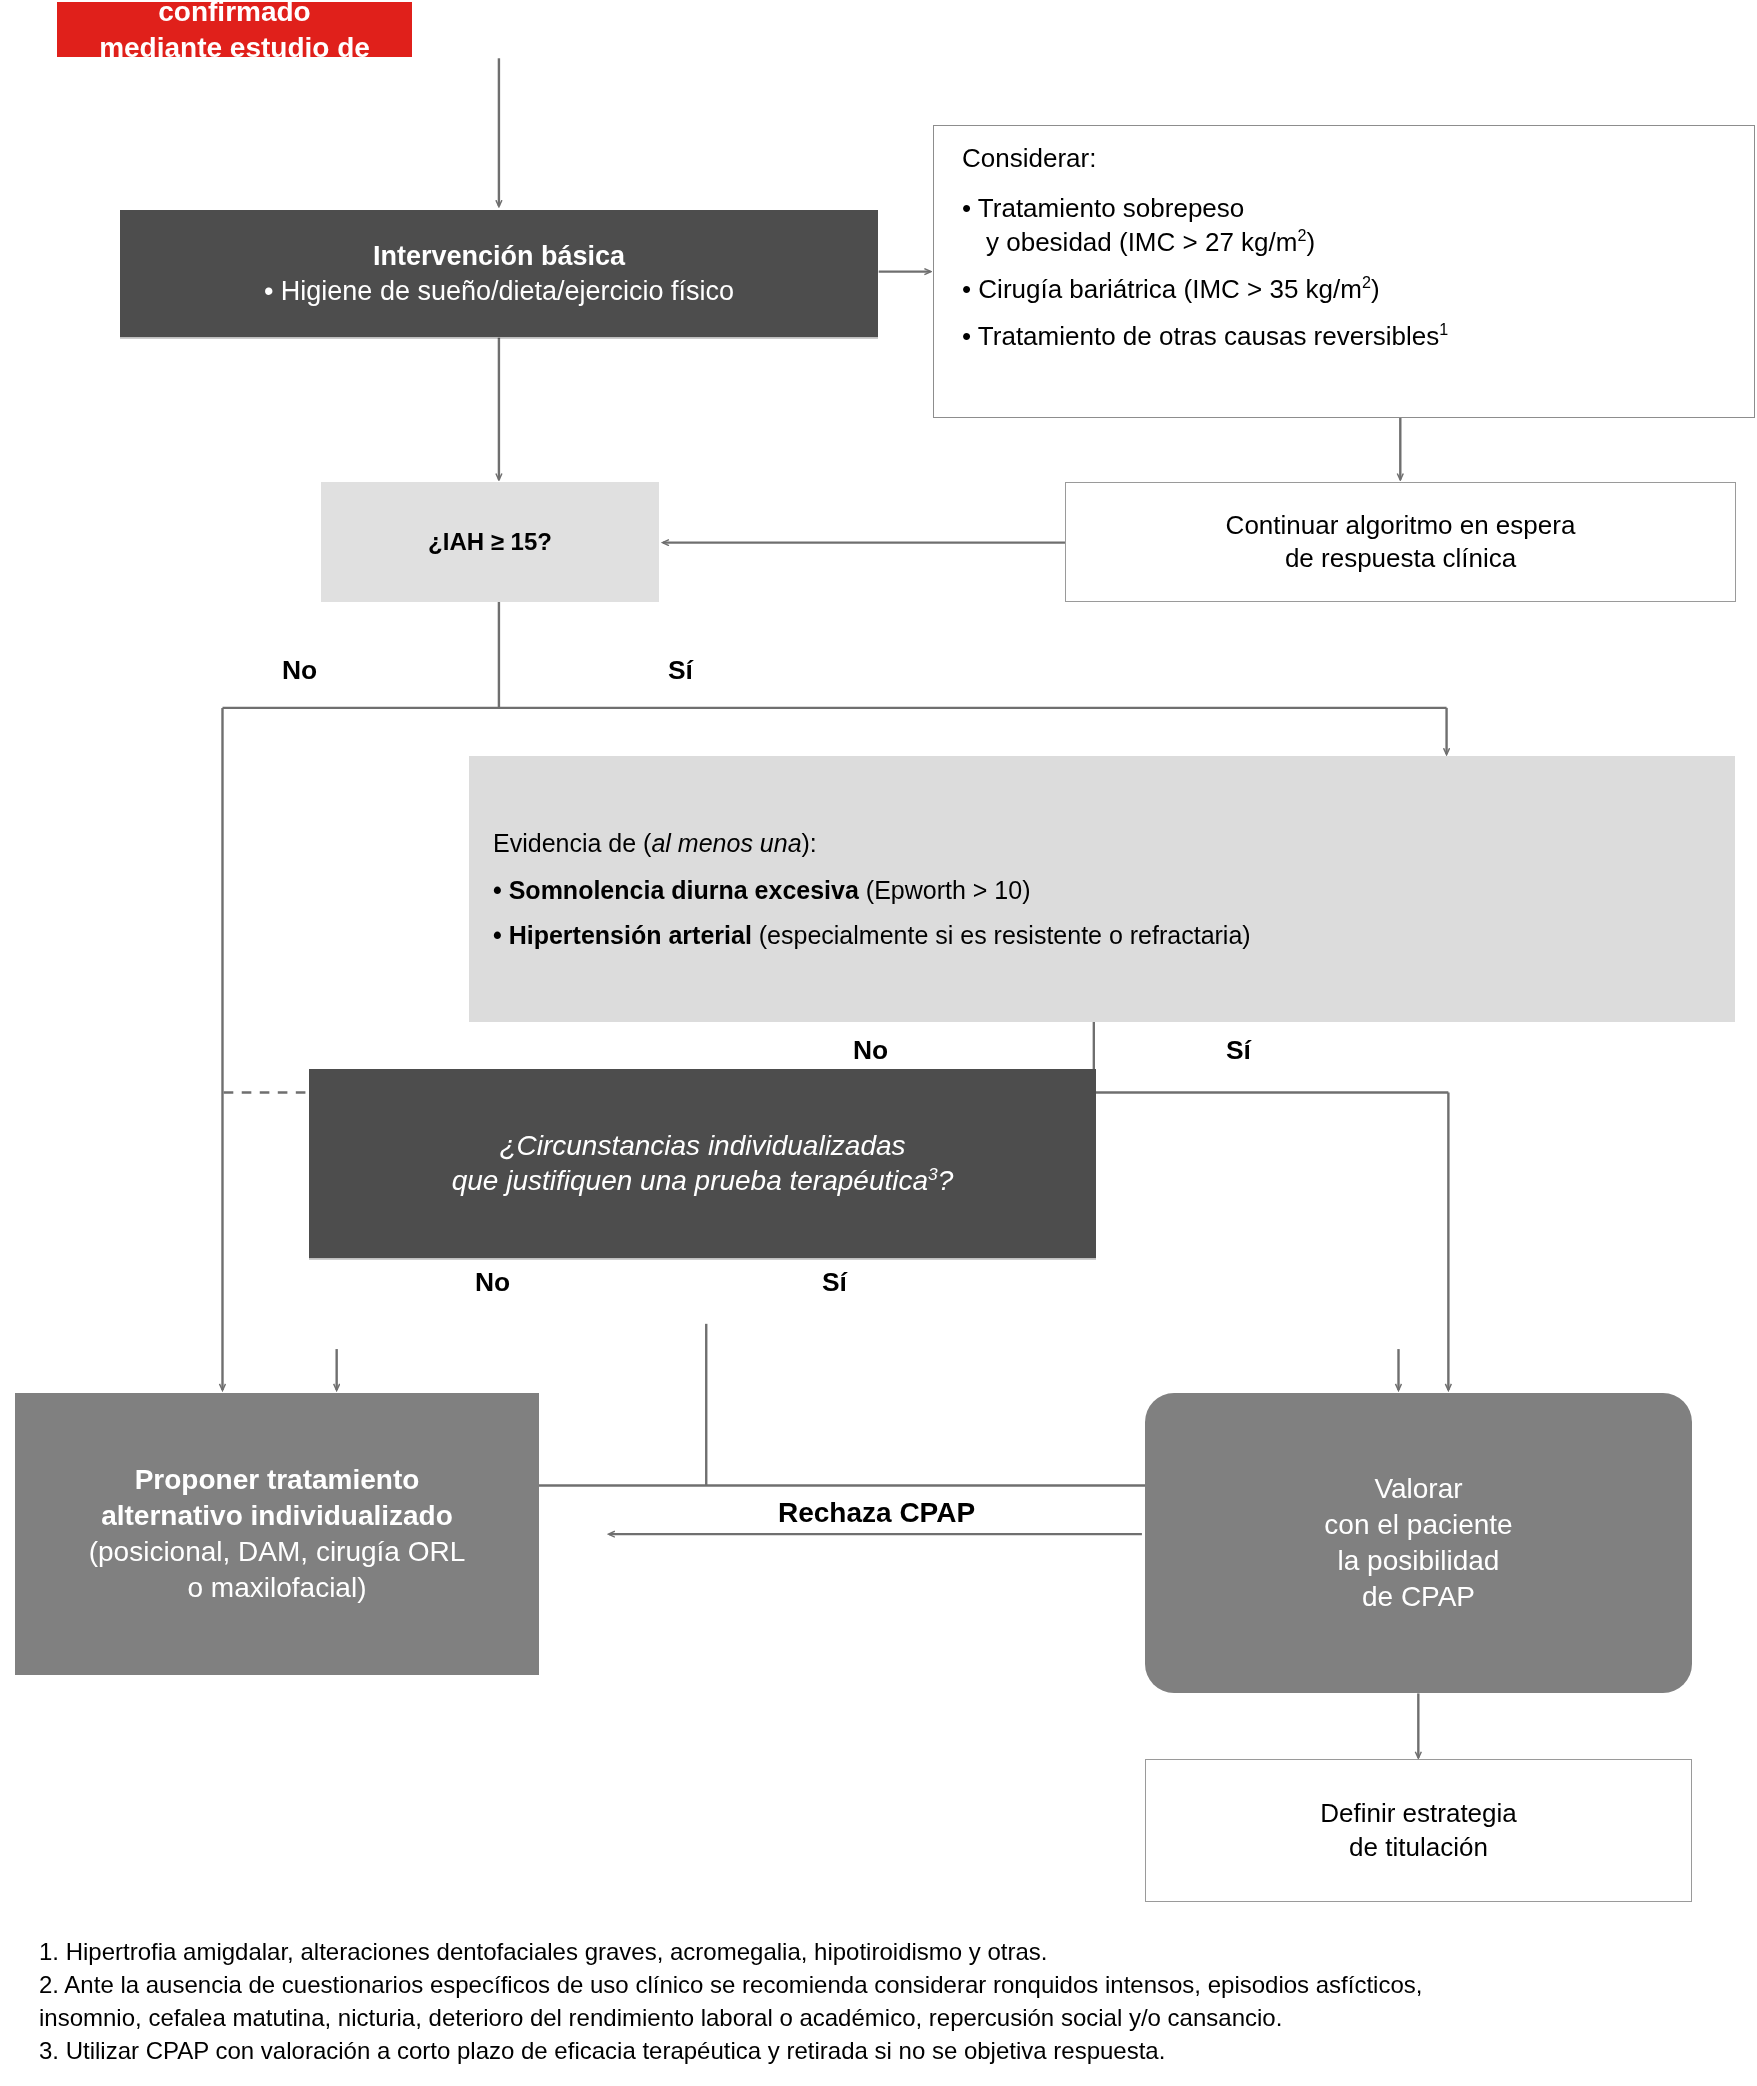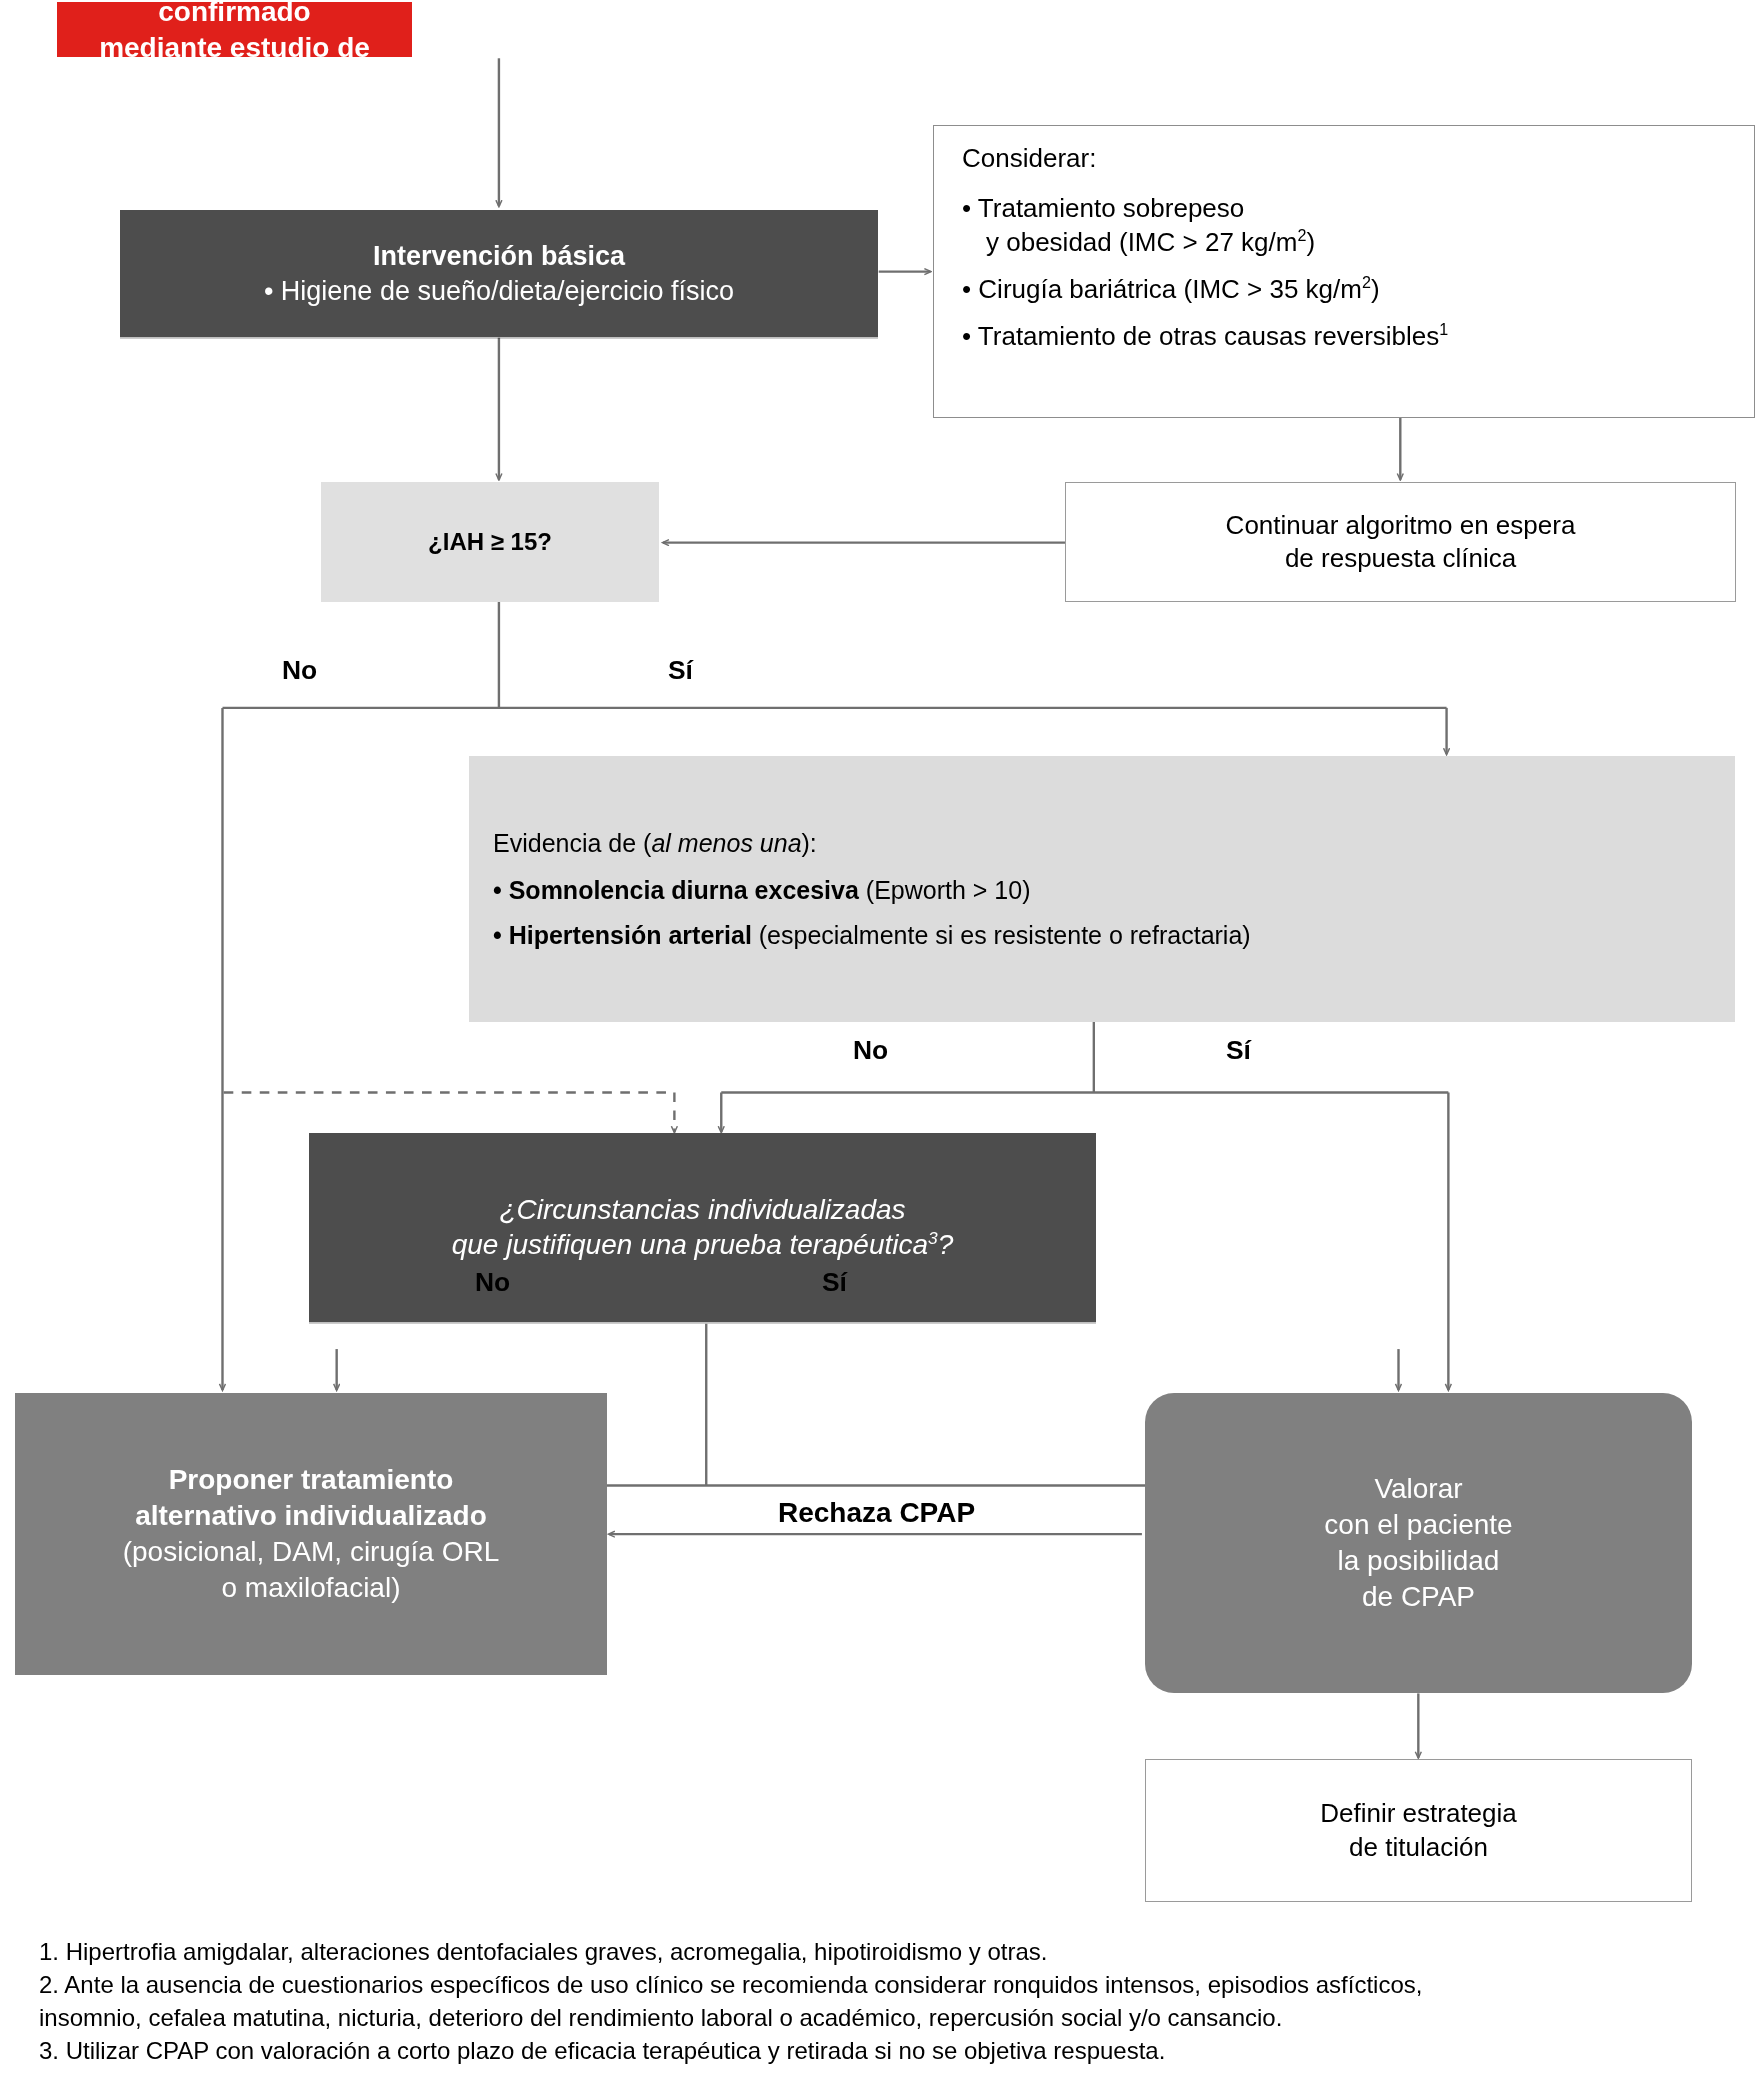--- a/index.html
+++ b/index.html
@@ -208,26 +208,26 @@
     <span class="ln">Continuar algoritmo en espera</span>
     <span class="ln">de respuesta clínica</span>
   </div>
 
   <div class="node n-evidence" style="left:469px; top:756px; width:1266px; height:266px; padding:14.4px 20.4px 14.4px 24px; justify-content:center;">
     <span class="ln" style="margin-bottom:15.6px;"><span>Evidencia de (</span><span class="ital">al menos una</span><span>):</span></span>
     <span class="ln" style="margin-bottom:13.2px;"><span class="bold">• Somnolencia diurna excesiva</span><span> (Epworth &gt; 10)</span></span>
     <span class="ln"><span class="bold">• Hipertensión arterial</span><span> (especialmente si es resistente o refractaria)</span></span>
   </div>
 
-  <div class="node n-dark" style="left:309px; top:1133px; width:787px; height:189px; text-align:center; font-style:italic; font-size:28px;">
+  <div class="node n-dark" style="left:309px; top:1069px; width:787px; height:189px; text-align:center; font-style:italic; font-size:28px;">
     <span class="ln">¿Circunstancias individualizadas</span>
     <span class="ln"><span>que justifiquen una prueba terapéutica</span><span class="sup">3</span><span>?</span></span>
   </div>
 
-  <div class="node n-mid" style="left:15px; top:1393px; width:592px; height:282px; align-items:center;">
+  <div class="node n-mid" style="left:15px; top:1393px; width:524px; height:282px; align-items:center;">
     <span class="ln bold">Proponer tratamiento</span>
     <span class="ln bold">alternativo individualizado</span>
     <span class="ln">(posicional, DAM,  cirugía ORL</span>
     <span class="ln">o maxilofacial)</span>
   </div>
 
   <div class="node n-mid" style="left:1145px; top:1393px; width:547px; height:300px; align-items:center; font-weight:normal;border-radius:29px;">
     <span class="ln">Valorar</span>
     <span class="ln">con el paciente</span>
     <span class="ln">la posibilidad</span>

